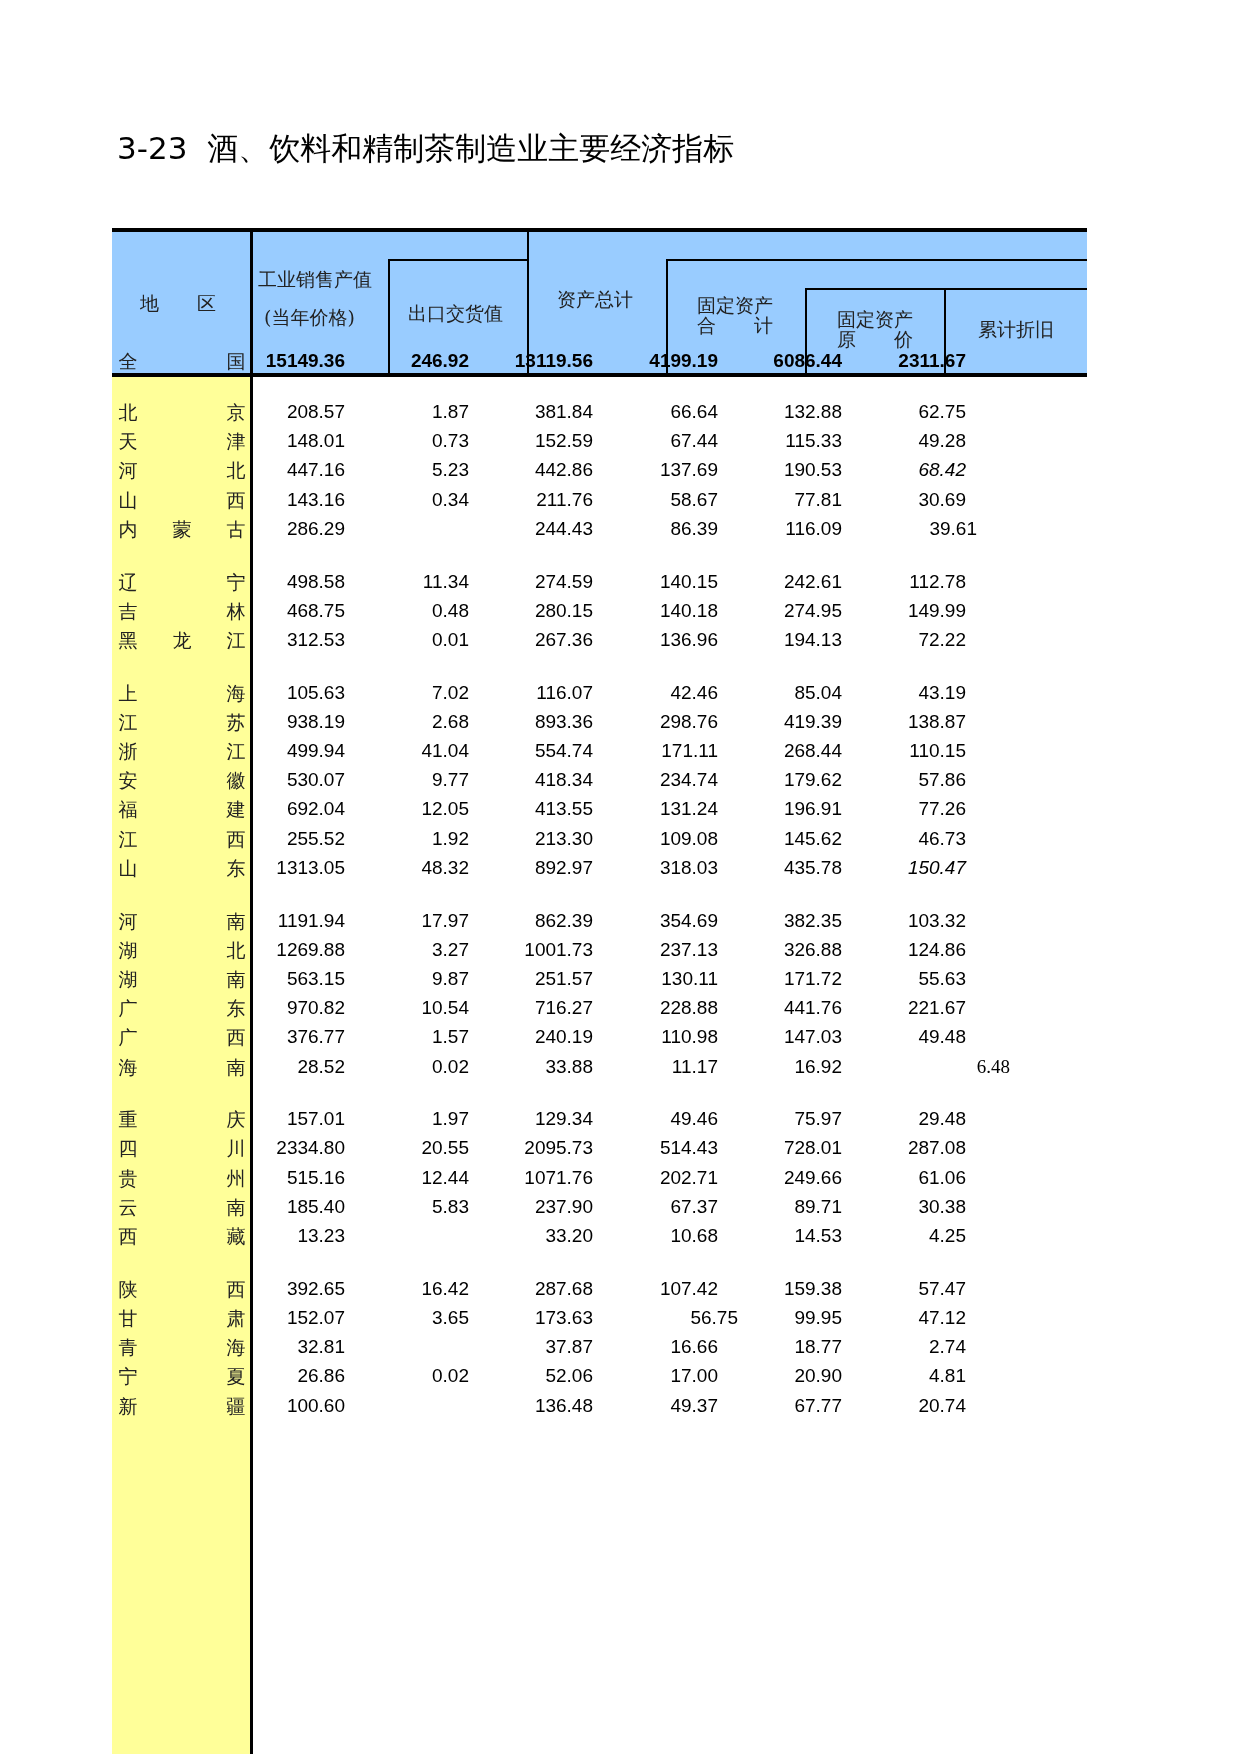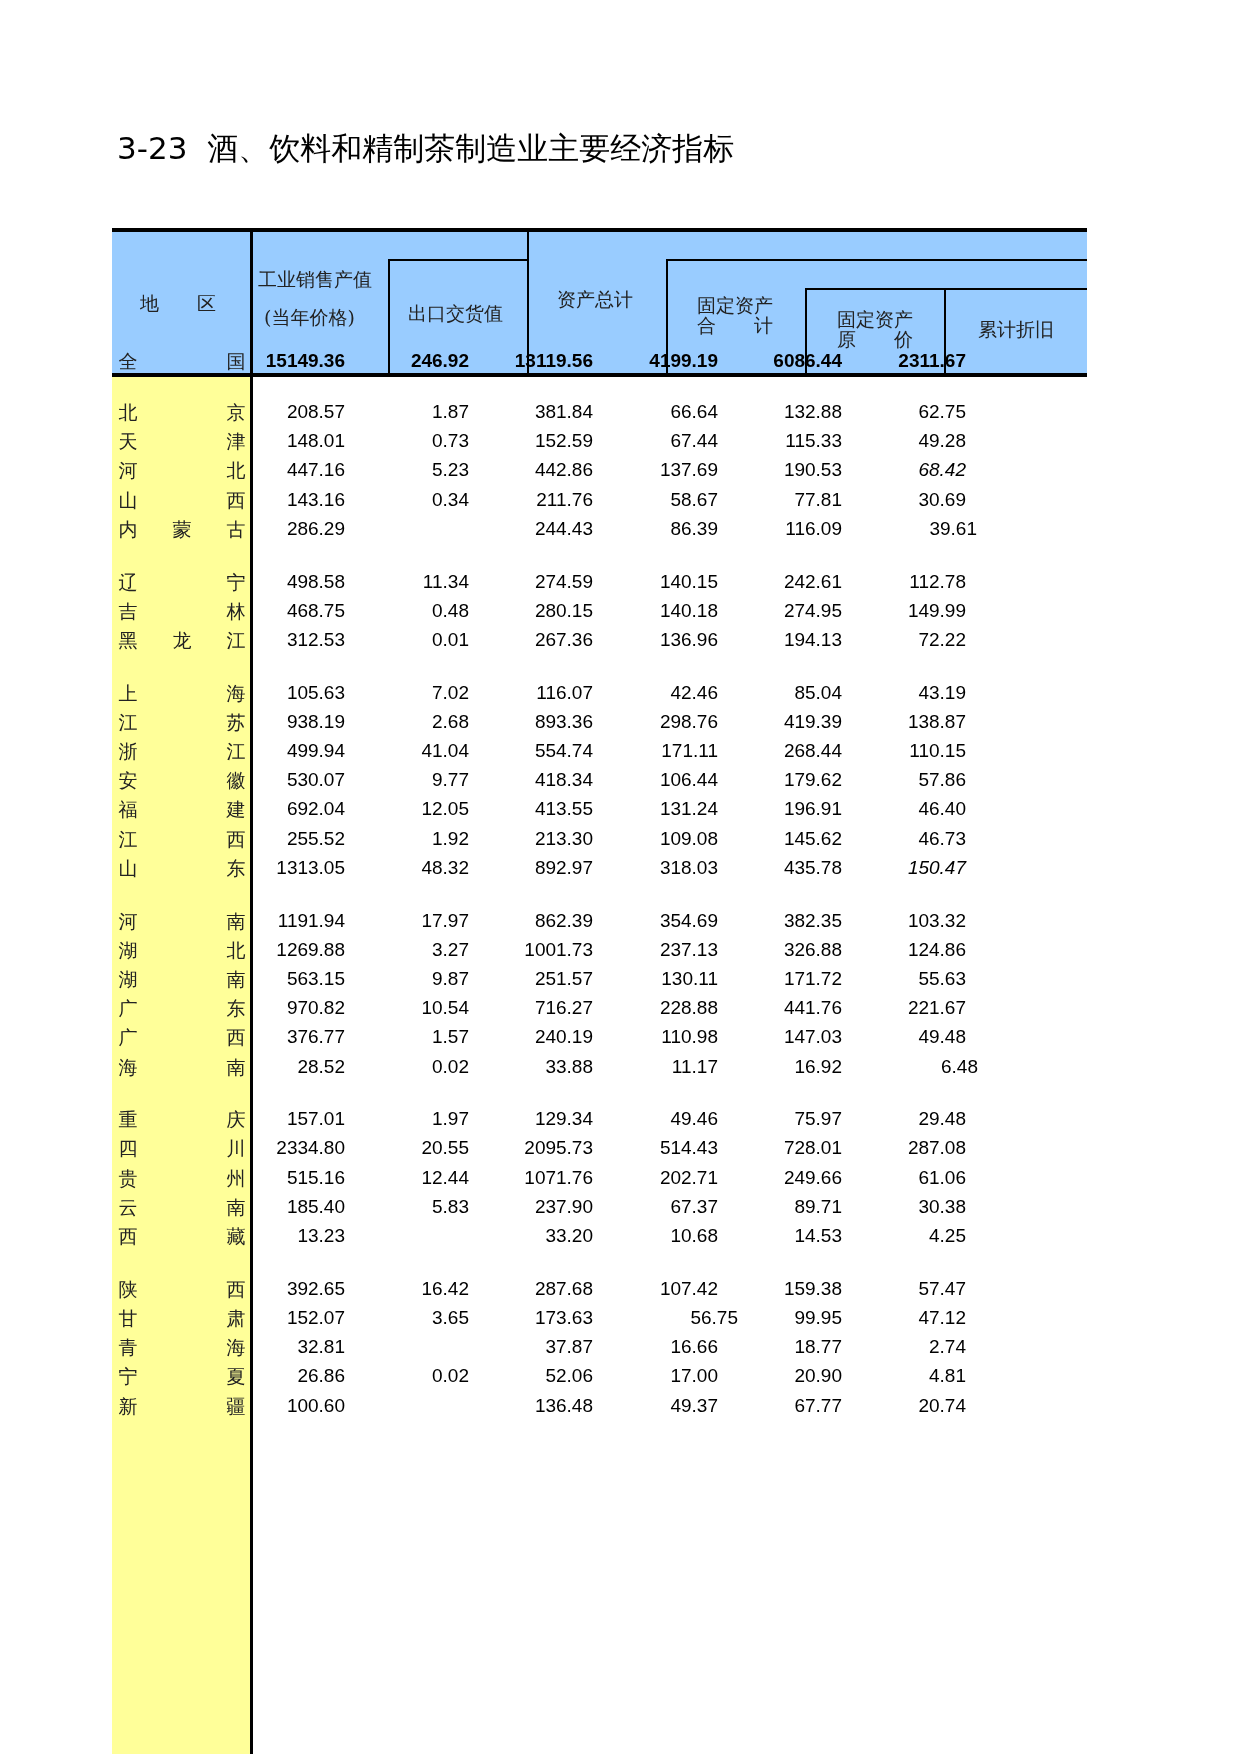--- a/index.html
+++ b/index.html
@@ -215,36 +215,36 @@
       </div>
       <div class="row" style="top: 540.2px;">
         <div class="region">
           <span>安</span>
           <span></span>
           <span>徽</span>
         </div>
         <div class="v" style="left: 103px;">530.07</div>
         <div class="v" style="left: 227px;">9.77</div>
         <div class="v" style="left: 351px;">418.34</div>
-        <div class="v" style="left: 476px;">106.44</div>
+        <div class="v" style="left: 476px;">234.74</div>
         <div class="v" style="left: 600px;">179.62</div>
         <div class="v" style="left: 724px;">57.86</div>
       </div>
       <div class="row" style="top: 569.4px;">
         <div class="region">
           <span>福</span>
           <span></span>
           <span>建</span>
         </div>
         <div class="v" style="left: 103px;">692.04</div>
         <div class="v" style="left: 227px;">12.05</div>
         <div class="v" style="left: 351px;">413.55</div>
         <div class="v" style="left: 476px;">131.24</div>
         <div class="v" style="left: 600px;">196.91</div>
-        <div class="v" style="left: 724px;">46.40</div>
+        <div class="v" style="left: 724px;">77.26</div>
       </div>
       <div class="row" style="top: 598.6px;">
         <div class="region">
           <span>江</span>
           <span></span>
           <span>西</span>
         </div>
         <div class="v" style="left: 103px;">255.52</div>
         <div class="v" style="left: 227px;">1.92</div>
         <div class="v" style="left: 351px;">213.30</div>
@@ -334,21 +334,21 @@
         <div class="region">
           <span>海</span>
           <span></span>
           <span>南</span>
         </div>
         <div class="v" style="left: 103px;">28.52</div>
         <div class="v" style="left: 227px;">0.02</div>
         <div class="v" style="left: 351px;">33.88</div>
         <div class="v" style="left: 476px;">11.17</div>
         <div class="v" style="left: 600px;">16.92</div>
-        <div class="v" style="left: 736px;">6.48</div>
+        <div class="v" style="left: 768px; font-family: Liberation Serif, serif;">6.48</div>
       </div>
       <div class="row" style="top: 879.2px;">
         <div class="region">
           <span>重</span>
           <span></span>
           <span>庆</span>
         </div>
         <div class="v" style="left: 103px;">157.01</div>
         <div class="v" style="left: 227px;">1.97</div>
         <div class="v" style="left: 351px;">129.34</div>

